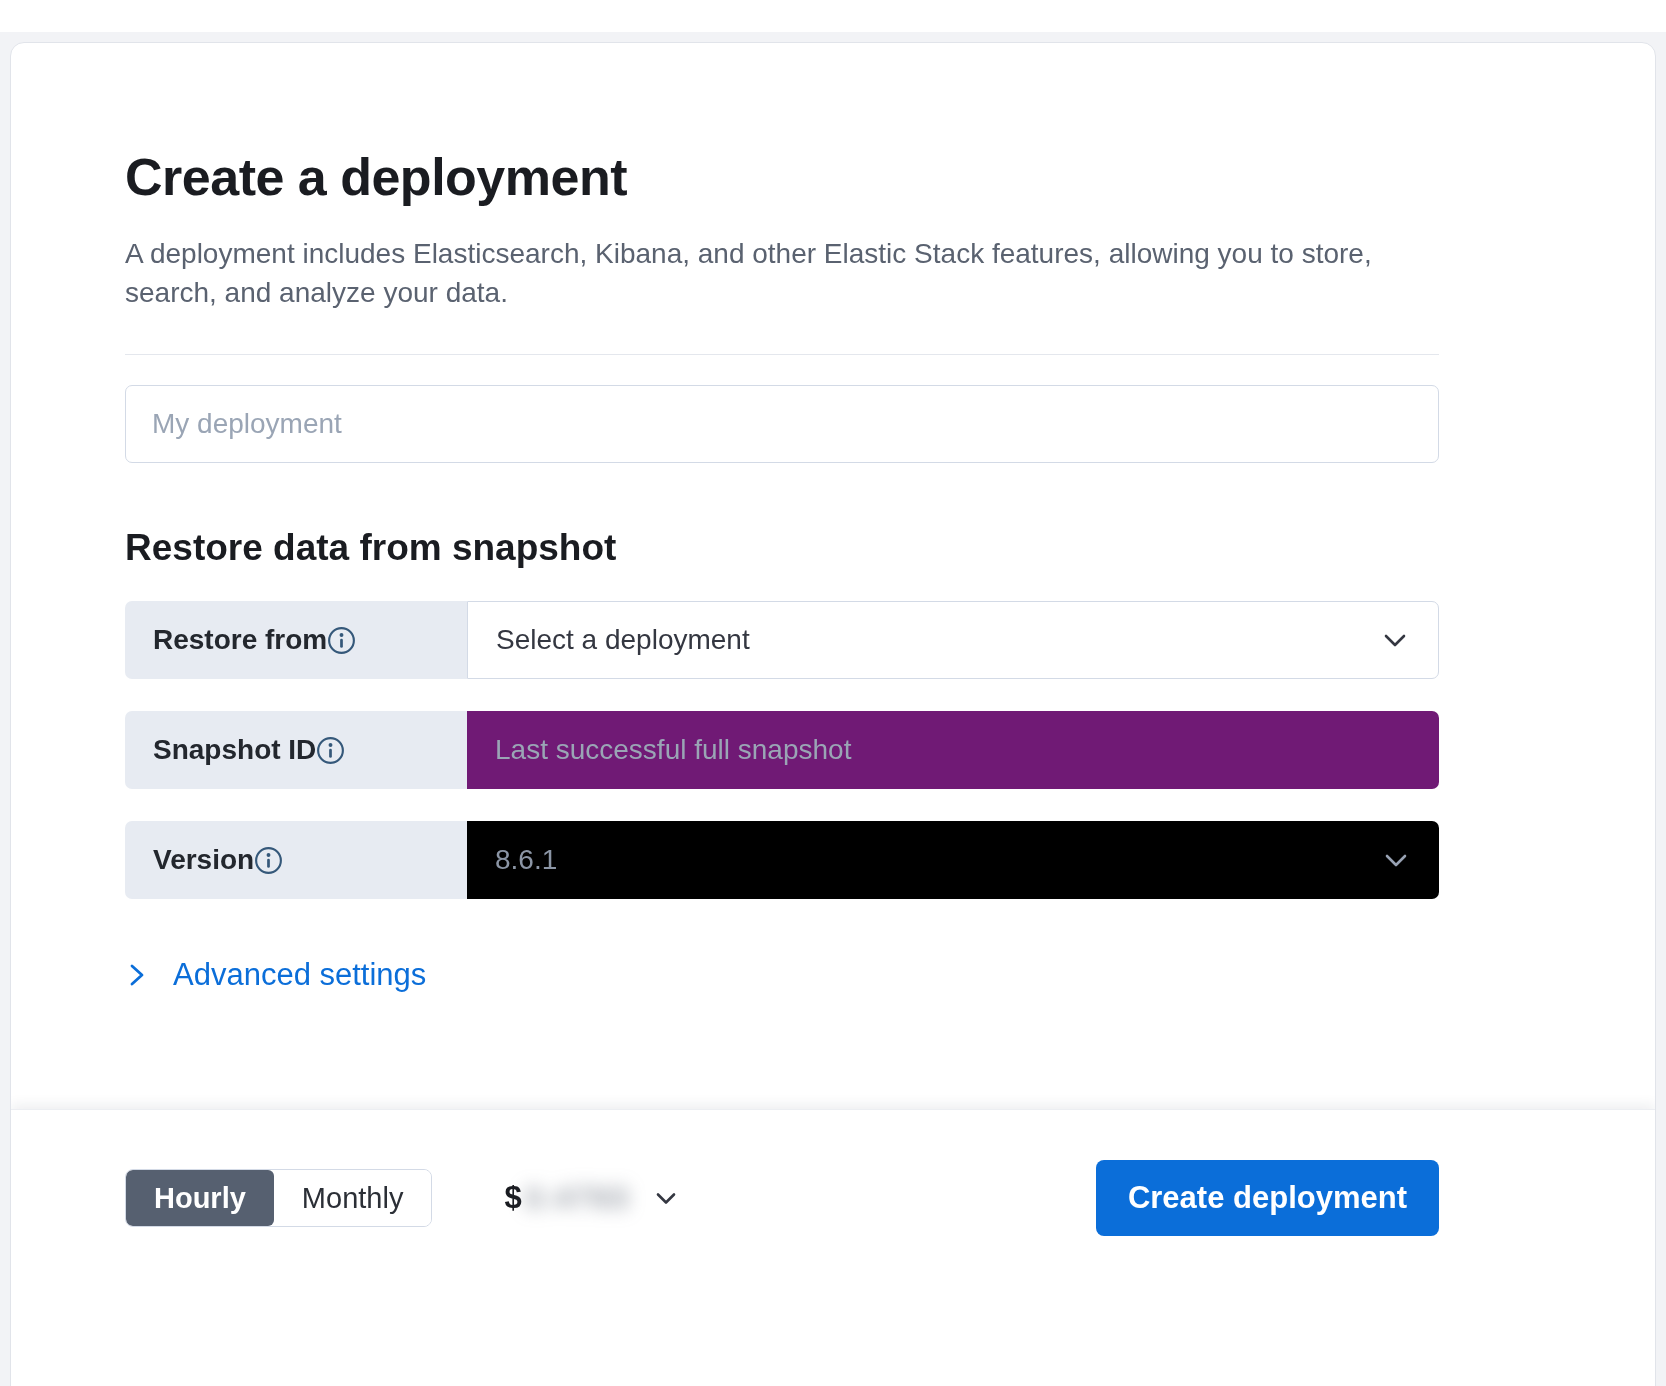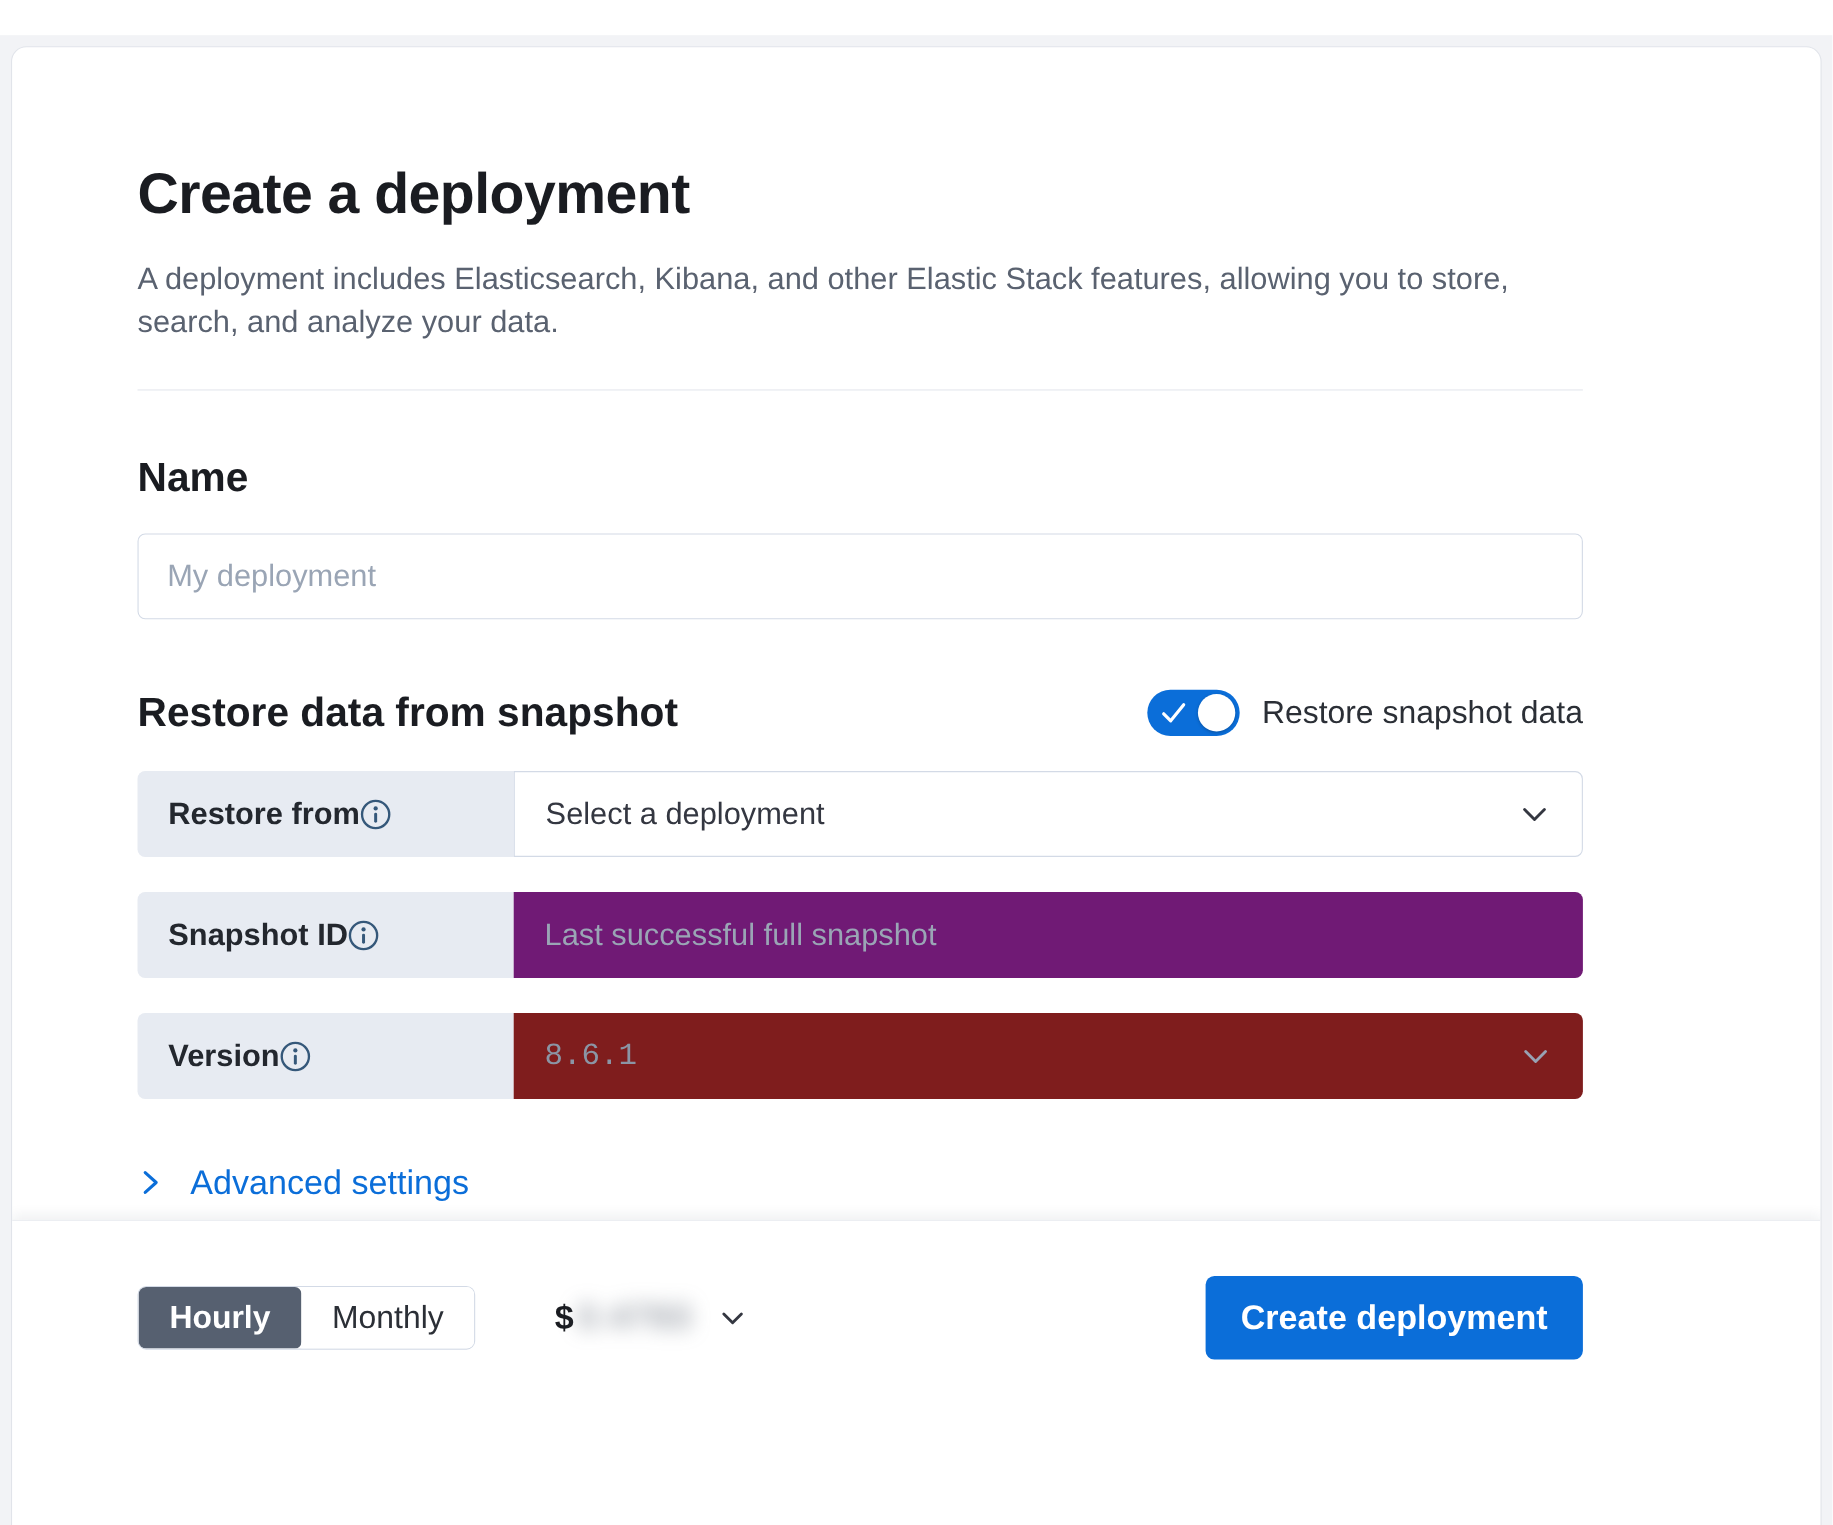--- a/index.html
+++ b/index.html
@@ -64,21 +64,21 @@
     flex:1; display:flex; align-items:center; padding:0 28px;
     font-size:28px; border-radius:0 7px 7px 0;
   }
   .row-control.select-enabled {
     background:#fff; border:1px solid #d3dae6; color:#343741;
   }
   .row-control.input-disabled {
     background:#701a75; color:#9aa5b5;
   }
   .row-control.select-disabled {
-    background:#7f1d1d; color:#8b95a5;font-family:Liberation Mono, monospace;
+    background:#000000; color:#8b95a5;
   }
   .row-control .chev { margin-left:auto; width:30px; height:30px; }
   .chev-dark { color:#343741; }
   .chev-gray { color:#98a2b3; }
   .info-icon { width:29px; height:29px; color:#35587a; flex:0 0 auto; }
 
   .advanced-link {
     margin-top:58px; display:inline-flex; align-items:center; gap:24px;
     color:#0b6ed9; font-size:31px; cursor:pointer;
   }
@@ -129,34 +129,24 @@
 <body>
 
 <div class="screen">
   <div class="card">
     <div class="content">
 
       <h1 class="page-title">Create a deployment</h1>
       <p class="page-subtitle">A deployment includes Elasticsearch, Kibana, and other Elastic Stack features, allowing you to store, search, and analyze your data.</p>
       <div class="divider"></div>
 
-      <h2 class="section-heading name-heading">Name</h2>
       <input class="name-input" type="text" placeholder="My deployment" style="">
 
       <div class="restore-header">
         <h2 class="section-heading">Restore data from snapshot</h2>
-        <div class="toggle-wrap">
-          <div class="switch">
-            <svg class="check-icon" viewBox="0 0 24 22" fill="none">
-              <path d="M2 12 L9 19 L22 3" stroke="currentColor" stroke-width="3.2" stroke-linecap="round" stroke-linejoin="round"></path>
-            </svg>
-            <div class="knob"></div>
-          </div>
-          <span class="toggle-label">Restore snapshot data</span>
-        </div>
       </div>
 
       
       <div class="form-row">
         <div class="row-label">
           <span>Restore from</span>
           <svg class="info-icon" viewBox="0 0 30 30" fill="none">
             <circle cx="15" cy="15" r="12.8" stroke="currentColor" stroke-width="2.2"></circle>
             <circle cx="15" cy="9.3" r="2" fill="currentColor"></circle>
             <rect x="13.6" y="13.2" width="2.8" height="9.4" rx="1.4" fill="currentColor"></rect>

